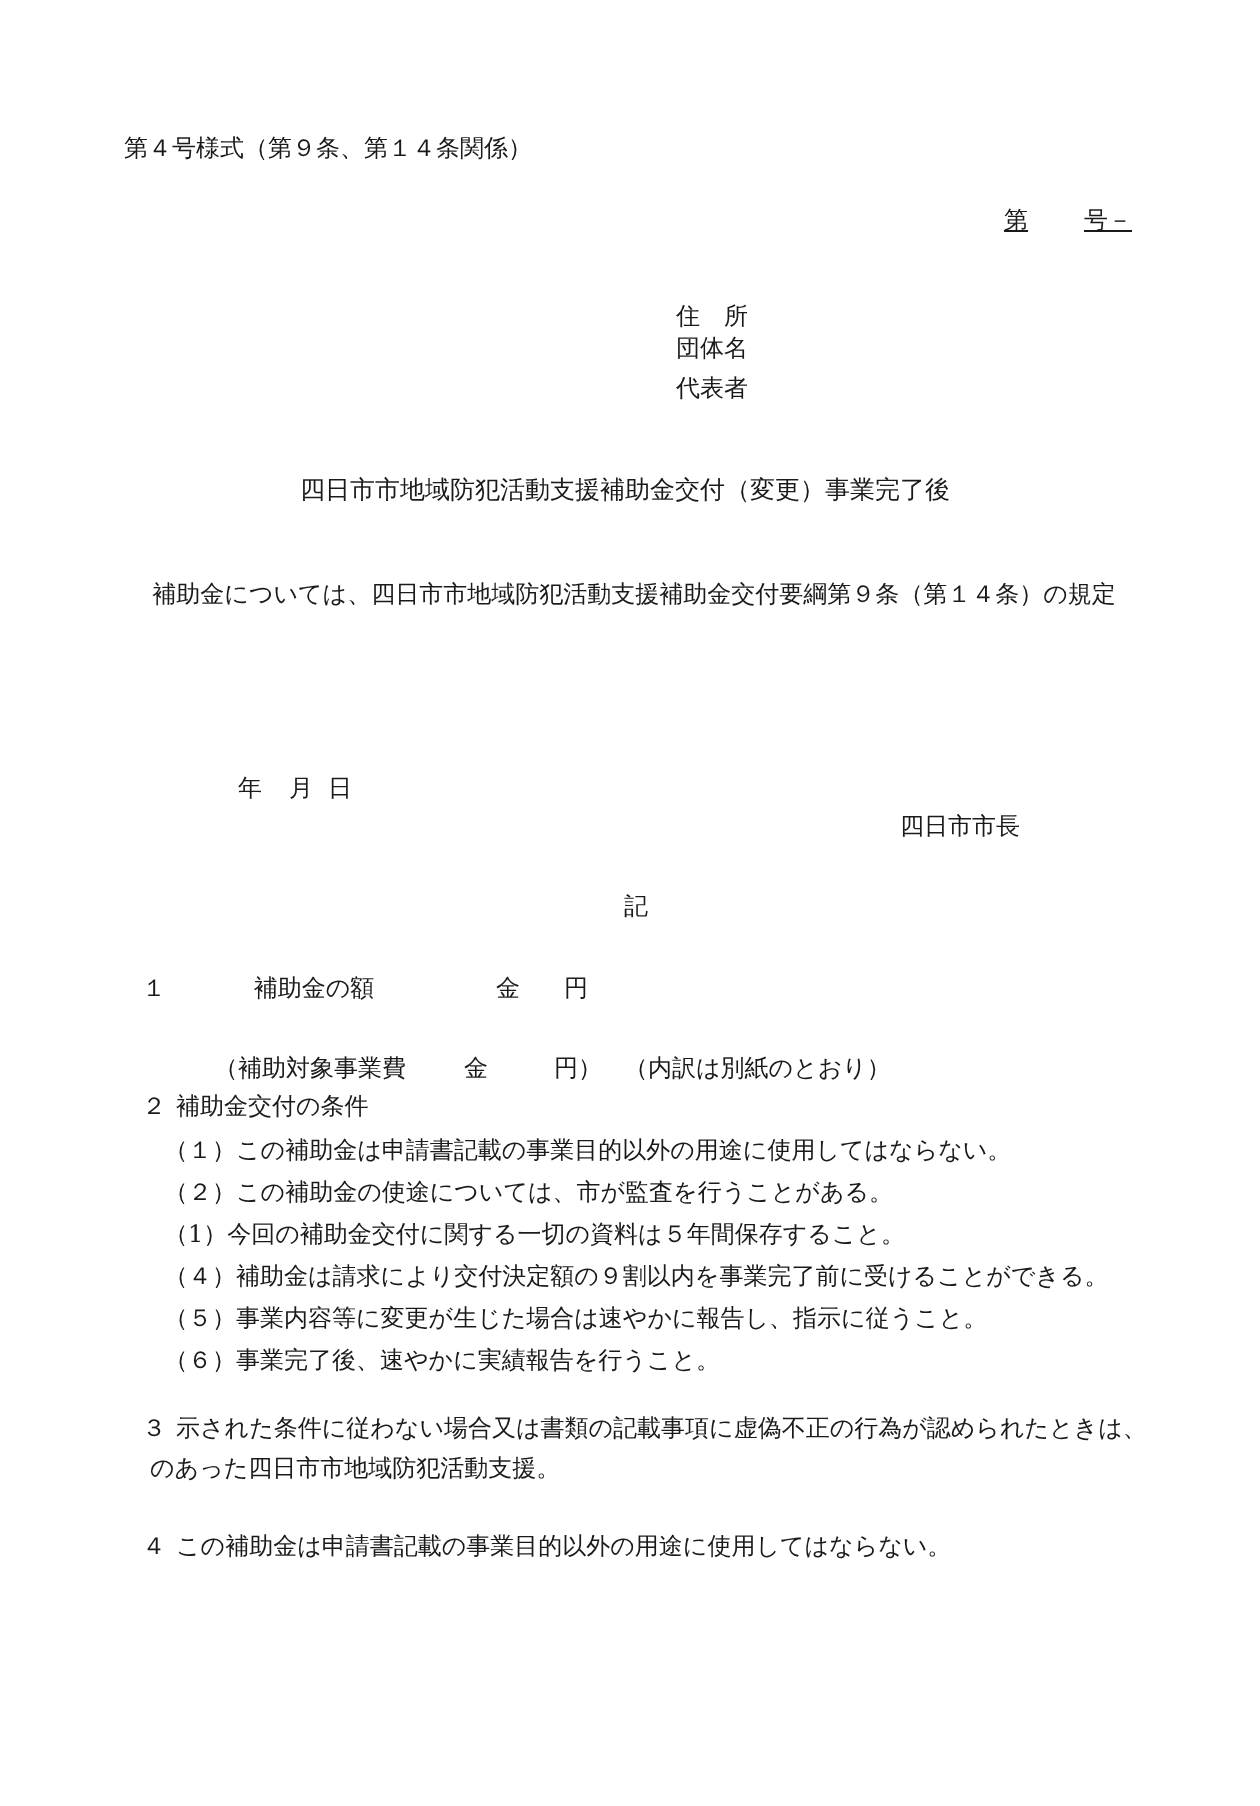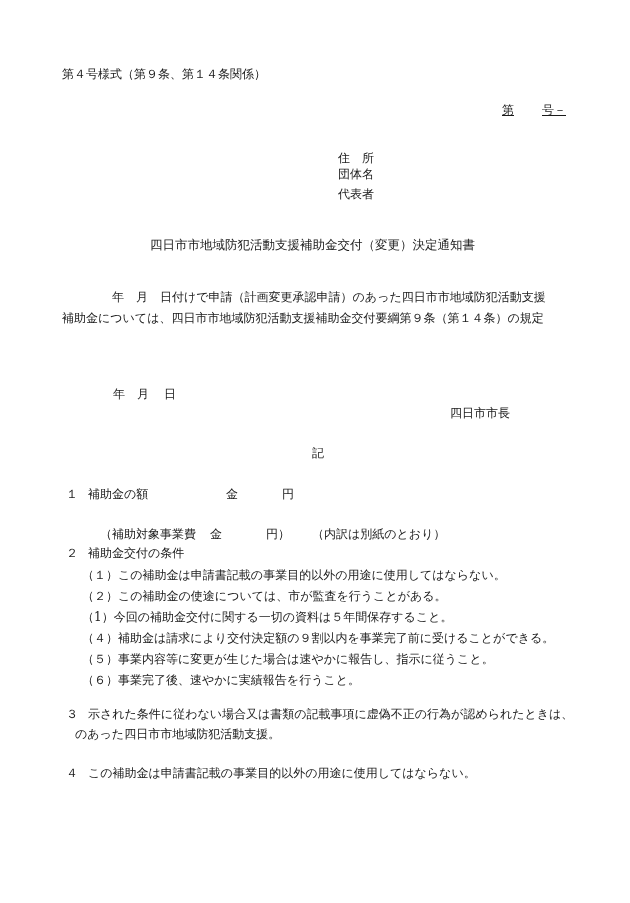--- a/index.html
+++ b/index.html
@@ -10,21 +10,21 @@
     body {
       width: 630px;
       height: 903px;
       position: relative;
       overflow: hidden;
       font-family: "DejaVu Serif", "Liberation Serif", serif;
       color: #1a1a1a;
       font-size: 12px;
       line-height: 1;
     }
-    .abs { position: absolute; white-space: nowrap; }
+    .abs { position: absolute; white-space: nowrap; text-align: center; }
     .form-number { left: 62px; top: 68px; }
     .doc-number { left: 502px; top: 104px; text-decoration: underline; }
     .doc-number .gap { display: inline-block; width: 28px; }
     .addr { left: 338px; }
     .addr1 { top: 152px; }
     .addr2 { top: 168px; }
     .addr3 { top: 188px; }
     .title { left: 150px; top: 239px; font-size: 12.5px; }
     .body-para { left: 62px; top: 287px; width: 510px; line-height: 20.5px; white-space: normal; }
     .body-para .indent { display: inline-block; width: 50px; }
@@ -50,24 +50,23 @@
   <div class="abs form-number">第４号様式（第９条、第１４条関係）</div>
 
   <div class="abs doc-number">
     <span>第</span><span class="gap"></span><span>号－</span>
   </div>
 
   <div class="abs addr addr1">住　所</div>
   <div class="abs addr addr2">団体名</div>
   <div class="abs addr addr3">代表者</div>
 
-  <div class="abs title">四日市市地域防犯活動支援補助金交付（変更）決定通知書</div>
+  <div class="abs title">四日市市地域防犯活動支援補助金交付（変更）事業完了後</div>
 
   <div class="abs body-para">
-    <div><span class="indent"></span><span>年　月　日付けで申請（計画変更承認申請）のあった四日市市地域防犯活動支援</span></div>
     <div>補助金については、四日市市地域防犯活動支援補助金交付要綱第９条（第１４条）の規定</div>
   </div>
 
   <div class="abs date-line">
     <span style="width:24px">年</span><span style="width:27px">月</span><span>日</span>
   </div>
 
   <div class="abs mayor">四日市市長</div>
 
   <div class="abs ki">記</div>

